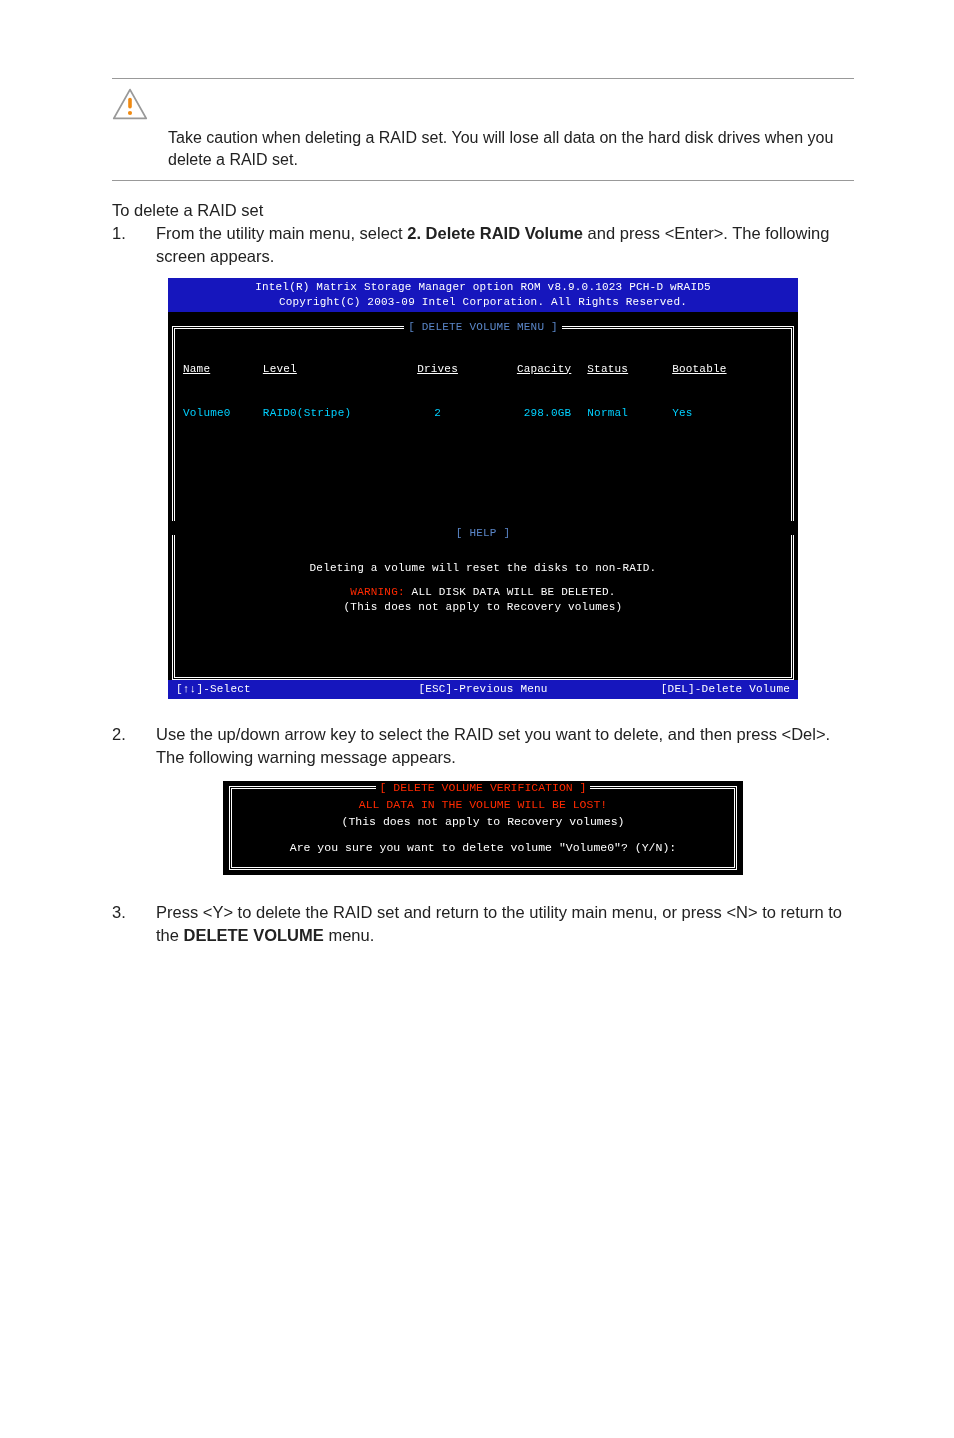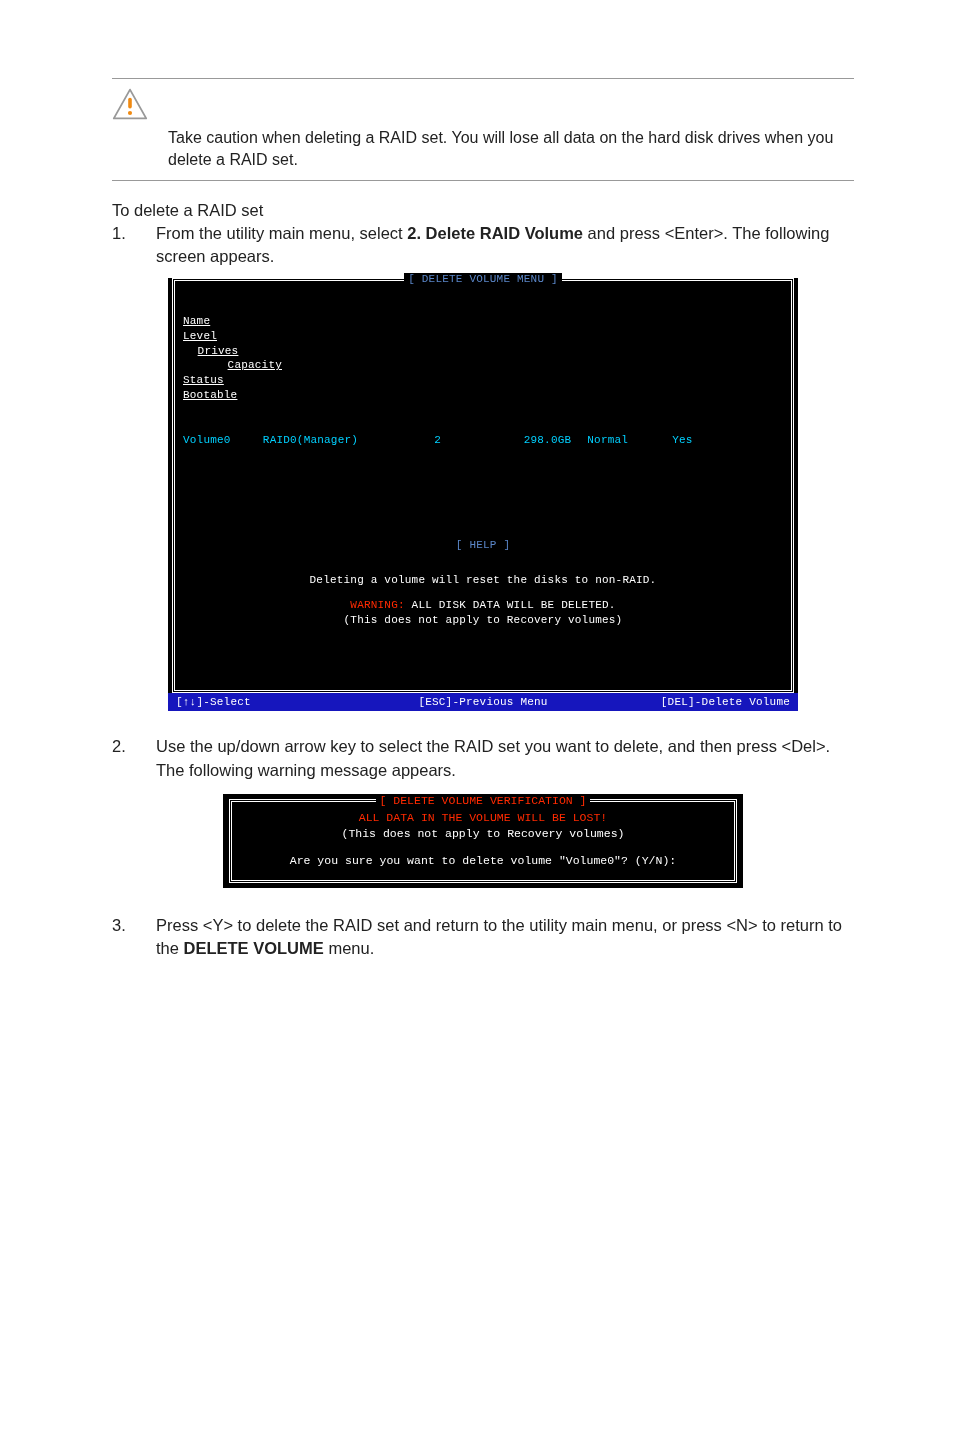--- a/index.html
+++ b/index.html
@@ -24,33 +24,33 @@
   }
   .bios1 .bluebar, .bios1 .bluefoot { background: #1616bd; color: #fff; padding: 2px 8px; }
   .bios1 .bluebar { text-align: center; }
   .bios1 .bluefoot { display: flex; }
   .bluefoot span { flex: 1; }
   .bluefoot .c { text-align: center; }
   .bluefoot .r { text-align: right; }
   
   .dbl-top {
     border-top: 3px double #fff; border-left: 3px double #fff; border-right: 3px double #fff;
-    margin: 0 4px; padding: 3px 24px 8px 8px; position: relative;
+    margin: 14px 4px; padding: 3px 24px 8px 8px; position: relative;
   }
   .dbl-bottom {
     border-bottom: 3px double #fff; border-left: 3px double #fff; border-right: 3px double #fff;
     margin: 0 4px; padding: 8px 8px 8px 8px; position: relative;
   }
   .frame-title {
     position: absolute; top: -9px; left: 0; right: 0; text-align: center;
   }
   .frame-title span { background: #000; color: #5a86c8; padding: 0 4px; }
   .tbl { width: 100%; white-space: pre; }
   .tbl .hdr, .tbl .row { display: flex; }
-  .tbl .hdr { text-decoration: underline; flex-direction: column; }
+  .tbl .hdr { text-decoration: underline; }
   .col-name { width: 80px; }
   .col-level { width: 140px; }
   .col-drives { width: 70px; text-align: center; }
   .col-cap { width: 115px; text-align: right; padding-right: 16px; }
   .col-status { width: 85px; }
   .col-boot { width: 95px; text-align: left; }
   .sel { color: #00d0ff; }
   .spacer { height: 62px; }
   .help-text { text-align: center; }
   .warn-red { color: #ff2a00; }
@@ -94,34 +94,38 @@
   <div class="para">To delete a RAID set</div>
 
   <div class="step">
     <div class="step-num">1.</div>
     <div class="step-body">
       <span>From the utility main menu, select </span><span class="bold">2. Delete RAID Volume</span><span> and press &lt;Enter&gt;. The following screen appears.</span>
     </div>
   </div>
 
   <div class="bios1">
+    <div class="bluebar">
+      <div>Intel(R) Matrix Storage Manager option ROM v8.9.0.1023 PCH-D wRAID5</div>
+      <div>Copyright(C) 2003-09 Intel Corporation.  All Rights Reserved.</div>
+    </div>
     <div class="dbl-top">
       <div class="frame-title"><span>[ DELETE VOLUME MENU ]</span></div>
       <div class="tbl">
         <div class="hdr">
           <span class="col-name">Name</span>
           <span class="col-level">Level</span>
           <span class="col-drives">Drives</span>
           <span class="col-cap">Capacity</span>
           <span class="col-status">Status</span>
           <span class="col-boot">Bootable</span>
         </div>
         <div class="row">
           <span class="col-name sel">Volume0</span>
-          <span class="col-level sel">RAID0(Manager)</span>
+          <span class="col-level sel">RAID0(Stripe)</span>
           <span class="col-drives sel">2</span>
           <span class="col-cap sel">298.0GB</span>
           <span class="col-status sel">Normal</span>
           <span class="col-boot sel">Yes</span>
         </div>
       </div>
       <div class="spacer"></div>
     </div>
     <div class="dbl-bottom">
       <div class="frame-title"><span>[ HELP ]</span></div>

